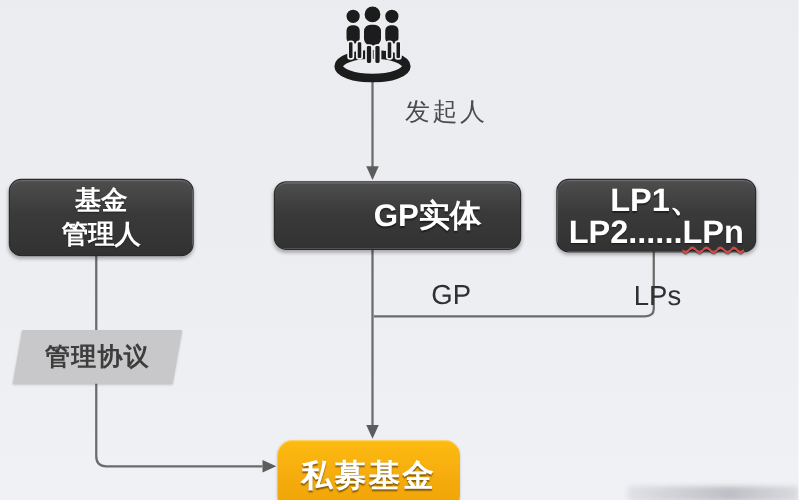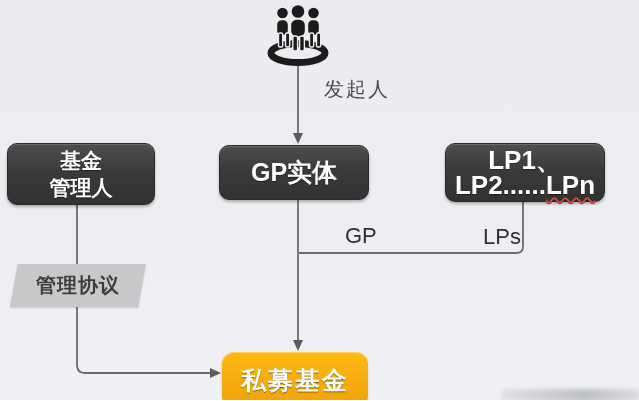--- a/index.html
+++ b/index.html
@@ -18,21 +18,21 @@
     position:absolute;display:flex;flex-direction:column;align-items:center;justify-content:center;
     color:#fff;font-weight:bold;text-align:left;
     text-shadow:0 1px 1px rgba(0,0,0,.45);
   }
   .dark{
     background:linear-gradient(180deg,#4e4e4e 0%,#3a3a3a 45%,#323232 100%);
     border:1px solid #2a2a2a;border-radius:10px;
     box-shadow:0 2px 3px rgba(0,0,0,.28), inset 0 1px 0 rgba(255,255,255,.16);
   }
   .manager{left:7px;top:143px;width:146px;height:60px;font-size:21px;line-height:27px;}
-  .gp{left:219px;top:145px;width:148px;height:53px;font-size:25px;}
+  .gp{left:219px;top:145px;width:148px;height:53px;font-size:25px;padding-left:48px;}
   .lp{left:445px;top:143px;width:158px;height:57px;font-size:26px;line-height:25px;}
   .misspell{
     text-decoration:underline wavy #d24a43;
     text-decoration-thickness:2px;text-underline-offset:3px;margin-top:32px;
   }
   .agreement{
     position:absolute;left:14px;top:264px;width:128px;height:43px;
     background:#c8c8ca;transform:skewX(-10deg);
     display:flex;align-items:center;justify-content:center;
     box-shadow:0 1px 2px rgba(0,0,0,.18);
@@ -104,21 +104,21 @@
   </div>
 
   <div class="node dark lp">
     <div>LP1、</div>
     <div>
       <span>LP2......</span><span class="misspell">LPn</span>
     </div>
   </div>
 
   <div class="edge-label" style="left:321px;top:223px;margin-left:24px;">GP</div>
-  <div class="edge-label" style="left:483px;top:224px;">LPs</div>
+  <div class="edge-label" style="left:507px;top:224px;">LPs</div>
 
   <div class="agreement">
     <span class="unskew">管理协议</span>
   </div>
 
   <div class="node fund">
     <span>私募基金</span>
   </div>
 
   <div class="smudge"></div>

